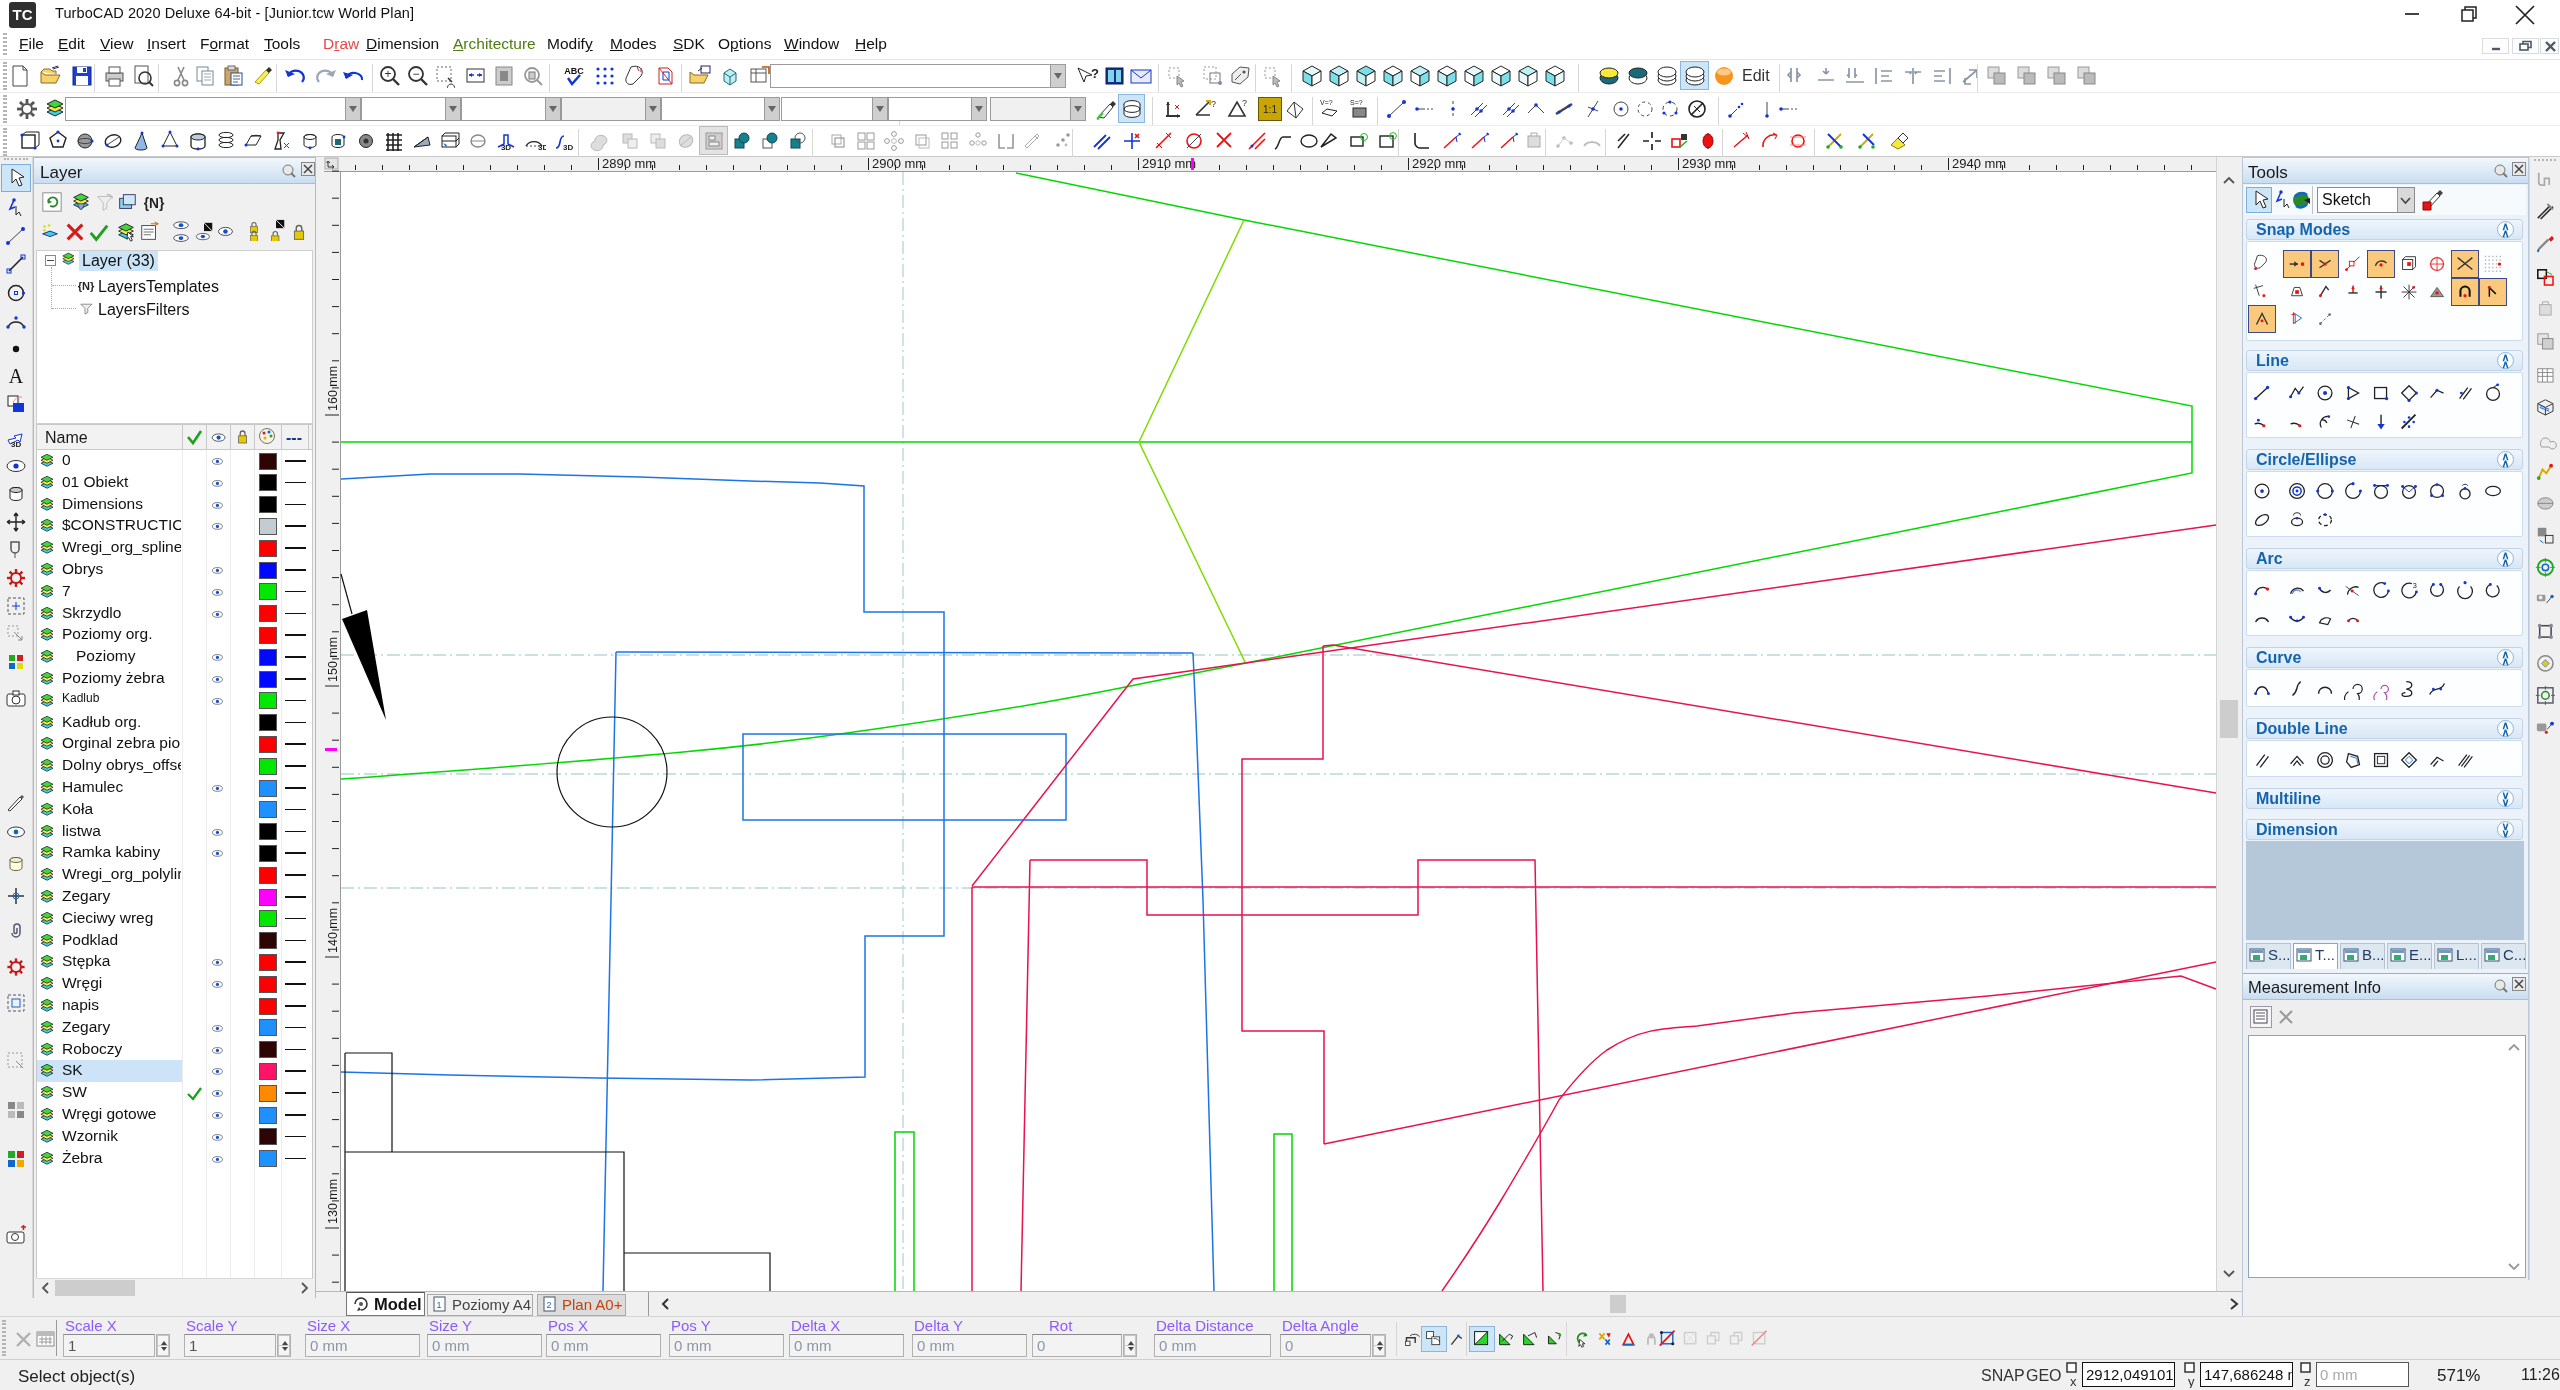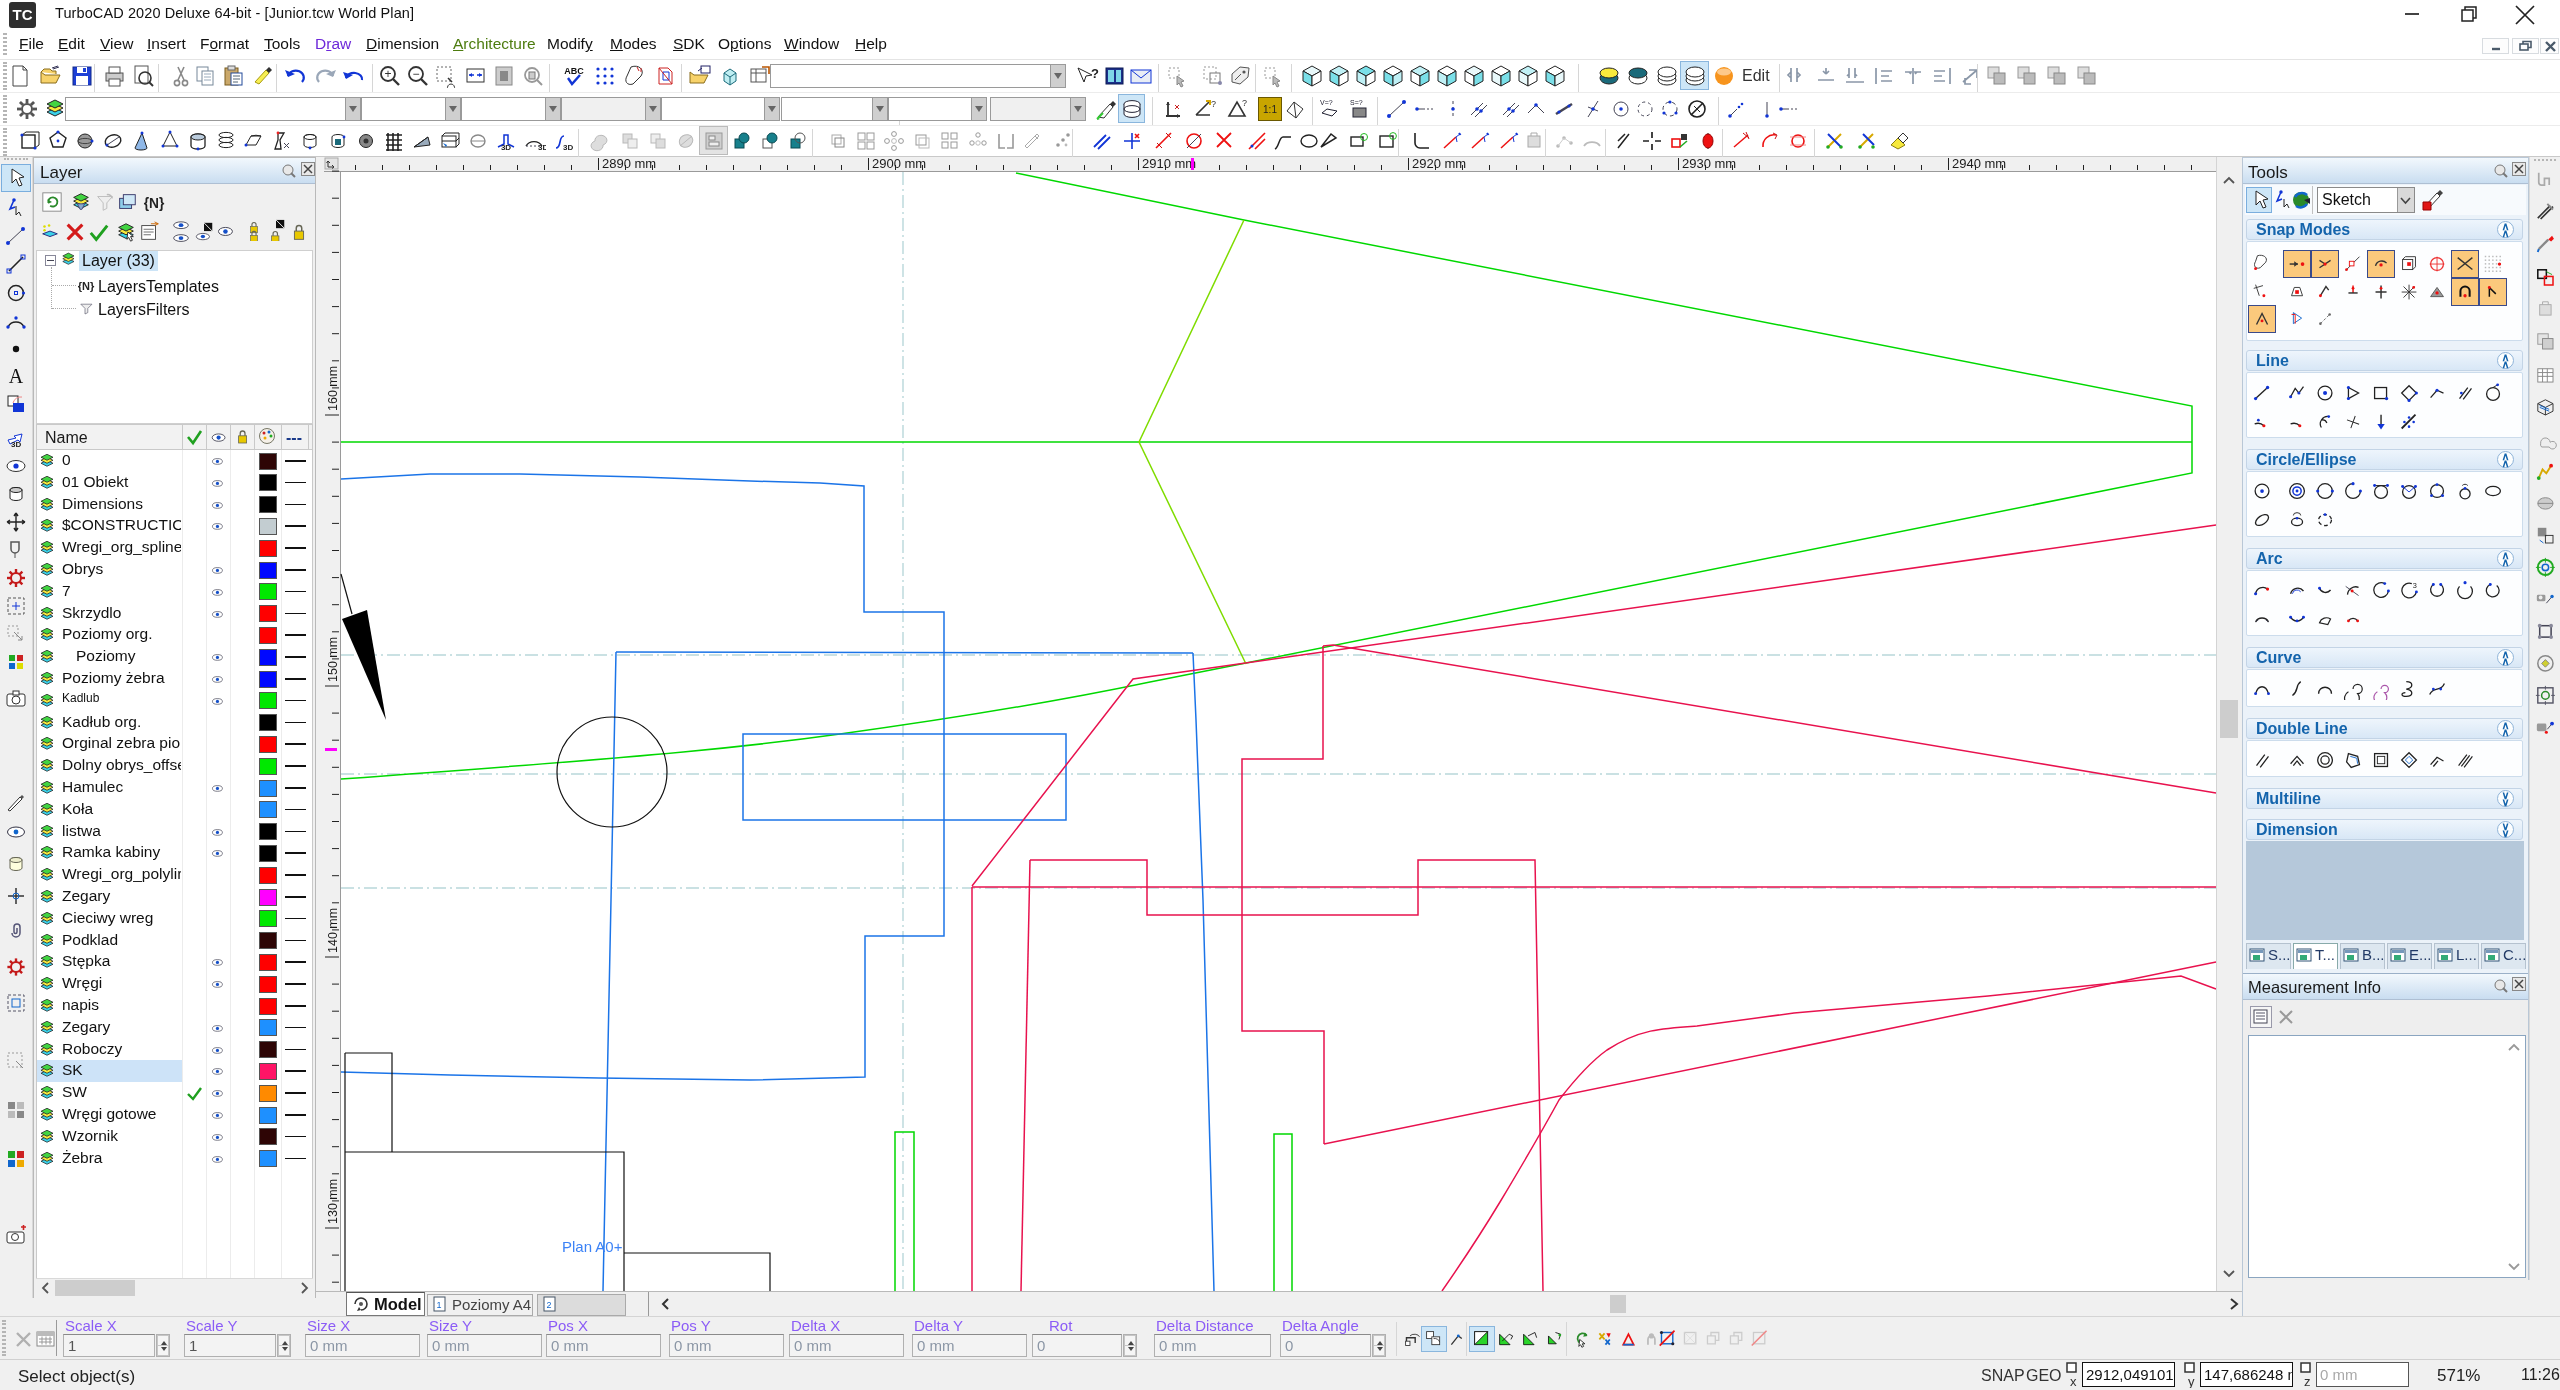--- a/index.html
+++ b/index.html
@@ -29,21 +29,21 @@
 <svg style="position:absolute;left:2513px;top:3px;" width="24" height="22" viewBox="0 0 24 22">
     <path d="M3 3 L21 21 M21 3 L3 21" stroke="#222" stroke-width="1.7"></path>
   </svg>
 <div class="ab" style="left:0;top:29px;width:2560px;height:31px;background:#fff;border-bottom:1px solid #e4e4e4"></div>
 <div class="ab" style="left:19px;top:35px;font-size:15.5px;color:#111;white-space:nowrap"><span style="text-decoration:underline">F</span>ile</div>
 <div class="ab" style="left:58px;top:35px;font-size:15.5px;color:#111;white-space:nowrap"><span style="text-decoration:underline">E</span>dit</div>
 <div class="ab" style="left:100px;top:35px;font-size:15.5px;color:#111;white-space:nowrap"><span style="text-decoration:underline">V</span>iew</div>
 <div class="ab" style="left:147px;top:35px;font-size:15.5px;color:#111;white-space:nowrap"><span style="text-decoration:underline">I</span>nsert</div>
 <div class="ab" style="left:200px;top:35px;font-size:15.5px;color:#111;white-space:nowrap">F<span style="text-decoration:underline">o</span>rmat</div>
 <div class="ab" style="left:264px;top:35px;font-size:15.5px;color:#111;white-space:nowrap"><span style="text-decoration:underline">T</span>ools</div>
-<div class="ab" style="left:315px;top:35px;font-size:15.5px;color:#6d28d9;white-space:nowrap">D<span style="text-decoration:underline">r</span>aw</div>
+<div class="ab" style="left:323px;top:35px;font-size:15.5px;color:#ef4444;white-space:nowrap">D<span style="text-decoration:underline">r</span>aw</div>
 <div class="ab" style="left:366px;top:35px;font-size:15.5px;color:#111;white-space:nowrap"><span style="text-decoration:underline">D</span>imension</div>
 <div class="ab" style="left:453px;top:35px;font-size:15.5px;color:#4d7c0f;white-space:nowrap"><span style="text-decoration:underline">A</span>rchitecture</div>
 <div class="ab" style="left:547px;top:35px;font-size:15.5px;color:#111;white-space:nowrap">Modif<span style="text-decoration:underline">y</span></div>
 <div class="ab" style="left:610px;top:35px;font-size:15.5px;color:#111;white-space:nowrap"><span style="text-decoration:underline">M</span>odes</div>
 <div class="ab" style="left:673px;top:35px;font-size:15.5px;color:#111;white-space:nowrap"><span style="text-decoration:underline">S</span>DK</div>
 <div class="ab" style="left:718px;top:35px;font-size:15.5px;color:#111;white-space:nowrap">O<span style="text-decoration:underline">p</span>tions</div>
 <div class="ab" style="left:784px;top:35px;font-size:15.5px;color:#111;white-space:nowrap"><span style="text-decoration:underline">W</span>indow</div>
 <div class="ab" style="left:855px;top:35px;font-size:15.5px;color:#111;white-space:nowrap"><span style="text-decoration:underline">H</span>elp</div>
 <div class="ab" style="left:2482px;top:38px;width:27px;height:16px;border:1px solid #d8dce0;background:#fdfdfd"></div>
 <div class="ab" style="left:2512px;top:38px;width:27px;height:16px;border:1px solid #d8dce0;background:#fdfdfd"></div>
@@ -1700,21 +1700,21 @@
 <svg style="position:absolute;left:432px;top:1296px;" width="16" height="17" viewBox="0 0 16 17">
     <rect x="2" y="1" width="11" height="14" fill="#fff" stroke="#456"></rect>
     <text x="7" y="12" font-size="9" fill="#16c" text-anchor="middle">1</text>
   </svg>
 <div class="ab" style="left:452px;top:1296px;font-size:15px;color:#444">Poziomy A4</div>
 <div class="ab" style="left:537px;top:1294px;width:89px;height:22px;background:#dcdcdc;border:1px solid #aaa"></div>
 <svg style="position:absolute;left:542px;top:1296px;" width="16" height="17" viewBox="0 0 16 17">
     <rect x="2" y="1" width="11" height="14" fill="#fff" stroke="#456"></rect>
     <text x="7" y="12" font-size="9" fill="#16c" text-anchor="middle">2</text>
   </svg>
-<div class="ab" style="left:562px;top:1238px;font-size:15px;color:#3b82f6">Plan A0+</div>
+<div class="ab" style="left:562px;top:1296px;font-size:15px;color:#c2410c">Plan A0+</div>
 <div class="ab" style="left:648px;top:1292px;width:1px;height:24px;background:#999"></div>
 <svg style="position:absolute;left:657px;top:1295px;" width="18" height="18" viewBox="0 0 18 18">
     <path d="M11 4 L6 9 l5 5" fill="none" stroke="#333" stroke-width="2"></path>
   </svg>
 <div class="ab" style="left:676px;top:1293px;width:1550px;height:22px;background:#f0f0f0"></div>
 <div class="ab" style="left:1610px;top:1295px;width:16px;height:18px;background:#cdcdcd"></div>
 <svg style="position:absolute;left:2226px;top:1295px;" width="16" height="18" viewBox="0 0 16 18">
     <path d="M5 4 l6 5 -6 5" fill="none" stroke="#333" stroke-width="2"></path>
   </svg>
 <div class="ab" style="left:2242px;top:157px;width:287px;height:1161px;background:#ebf2f9;border:1px solid #b9c7d6"></div>

